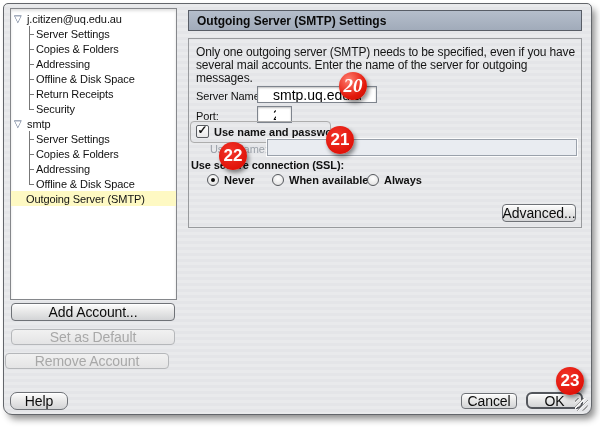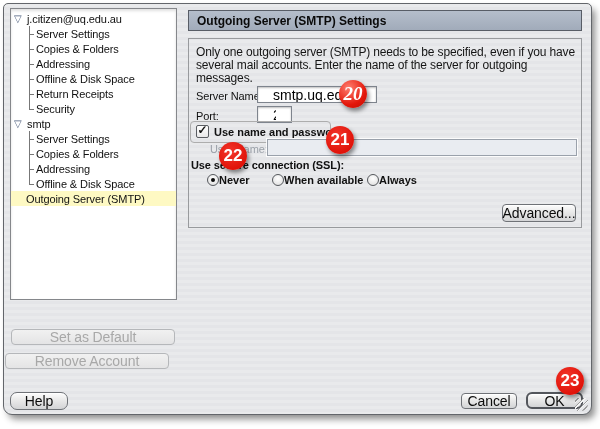--- a/index.html
+++ b/index.html
@@ -96,42 +96,42 @@
 
   .focus-ring { position:absolute; left:1px; top:82px; width:141px; height:22px;
                 border:1px solid #adadad; border-radius:4px; }
   .cbox { position:absolute; left:7px; top:86px; width:13px; height:13px;
           background:linear-gradient(#ffffff,#e9e9e9); border:1px solid #5a5d62;
           border-radius:2px; display:flex; align-items:center; justify-content:center; }
   .check { font-size:12px; font-weight:bold; color:#111; line-height:11px; margin-top:-2px; }
   .cblabel { position:absolute; left:25px; top:87px; font-size:11px; font-weight:bold; color:#111; }
 
   .radio-row { position:absolute; left:0; top:135px; width:100%; height:16px; }
-  .ritem { position:absolute; display:flex; align-items:center; }
+  .ritem { position:absolute; display:flex; align-items:center; gap:5px; }
   .ritem .rl { font-size:11px; font-weight:bold; color:#111; }
   .radio { width:12px; height:12px; border:1px solid #55585d; border-radius:50%;
            background:radial-gradient(circle at 50% 35%, #ffffff, #dcdcdc); position:relative; }
   .radio.on::after { content:""; position:absolute; left:3px; top:3px; width:4px; height:4px;
                      border-radius:50%; background:#0a0a0a; }
   .r1 { left:18px; }  .r2 { left:83px; }  .r3 { left:178px;justify-content:flex-end; }
 
   .btn-adv { left:313px; top:165px; width:74px; height:18px; }
 
   
   .badge {
     position:absolute; width:28px; height:28px; border-radius:50%;
     display:flex; align-items:center; justify-content:center;
     color:#fff; z-index:10;
     box-shadow:2px 3px 4px rgba(0,0,0,0.45);
   }
   .badge.flat { background:radial-gradient(circle at 40% 35%, #f3362b, #e01309 70%);
                 font-size:17px; font-weight:bold; font-family:"Liberation Sans", sans-serif; }
   .badge.glossy { background:radial-gradient(circle at 35% 28%, #ff7d6e, #e3170a 62%, #bc1004);
                   font-family:"Liberation Serif", serif; font-style:italic; font-weight:bold; font-size:19px; }
-  .b20 { left:339px; top:80px; }
+  .b20 { left:339px; top:72px; }
   .b21 { left:326px; top:126px; }
   .b22 { left:219px; top:142px; }
   .b23 { left:556px; top:367px; }
 
   .grip { position:absolute; right:3px; bottom:3px; width:13px; height:13px;
           background:repeating-linear-gradient(135deg, transparent 0 2px, #9b9b9b 2px 3px, #f5f5f5 3px 4px);
           border-bottom-right-radius:7px; }
 </style>
 </head>
 <body>
@@ -176,20 +176,21 @@
         <span class="tlabel">Addressing</span>
       </div>
       <div class="trow child last">
         <span class="tlabel">Offline &amp; Disk Space</span>
       </div>
       <div class="trow plain selected">
         <span class="tlabel">Outgoing Server (SMTP)</span>
       </div>
     </div>
 
+    <div class="btn btn-add">Add Account...</div>
     <div class="btn btn-setdef disabled">Set as Default</div>
     <div class="btn btn-remove disabled">Remove Account</div>
     <div class="btn btn-help round">Help</div>
 
     <div class="header-bar">Outgoing Server (SMTP) Settings</div>
 
     <div class="group-box">
       <div class="desc">Only one outgoing server (SMTP) needs to be specified, even if you have several mail accounts. Enter the name of the server for outgoing messages.</div>
 
       <span class="flabel lbl-server">Server Name:</span>

